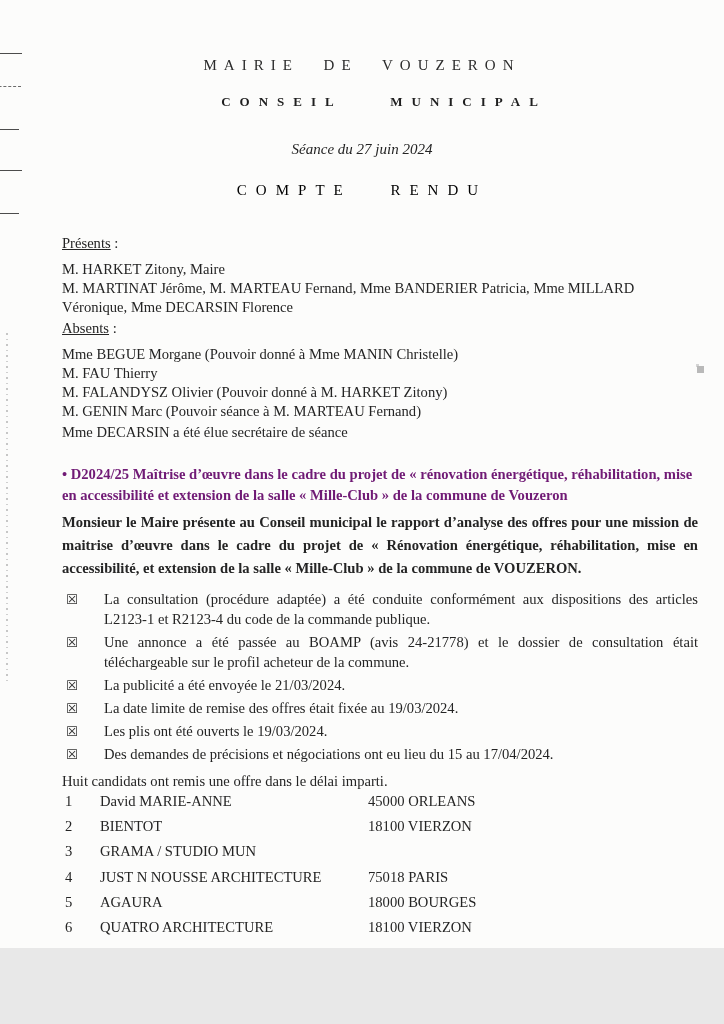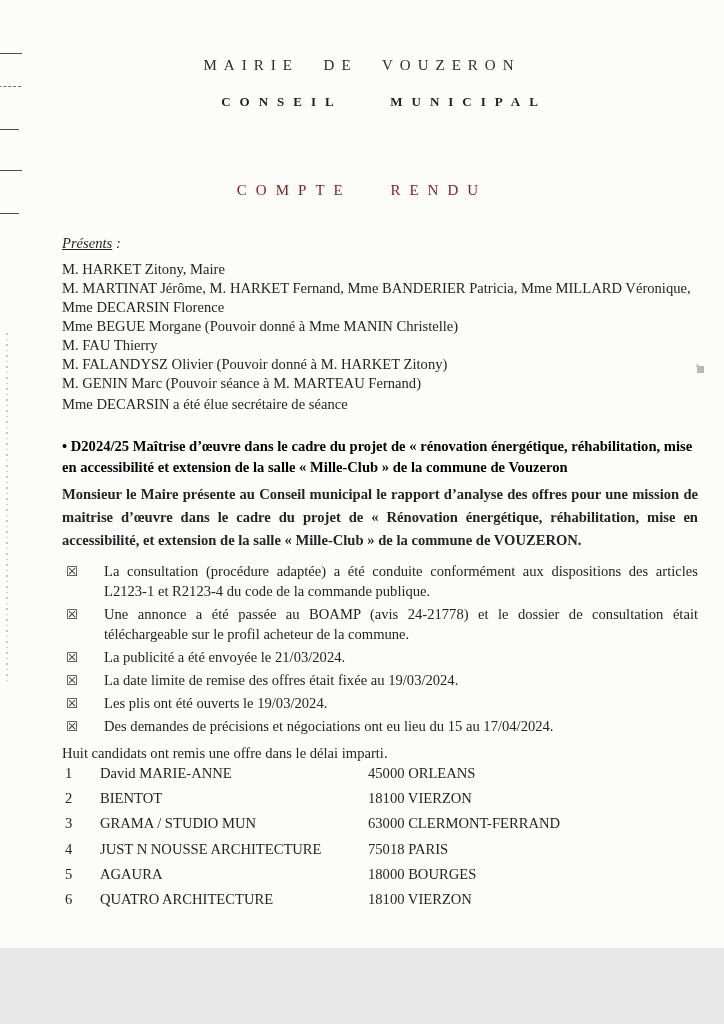--- a/index.html
+++ b/index.html
@@ -73,43 +73,43 @@
   .doc-session {
     top: 141px;
     font-size: 15px;
     font-style: italic;
   }
   .doc-type {
     top: 182px;
     font-size: 15px;
     letter-spacing: 9px;
     word-spacing: 26px;
-    color: #7f1d1d;
+    color: #000000;
   }
 
   
   .content {
     position: absolute;
     left: 62px;
     top: 234px;
     width: 636px;
     font-size: 14.6px;
     line-height: 19px;
   }
   .content p { margin: 0; }
-  .sec-label { margin-bottom: 7px !important; font-style: italic; }
+  .sec-label { margin-bottom: 7px !important; }
   .sec-label .u { text-decoration: underline; }
   .mt2  { margin-top: 2px !important; }
   .mt22 { margin-top: 22px !important; }
   .mt5  { margin-top: 5px !important; }
 
   .delib-heading {
     font-weight: bold;
     line-height: 21px;
-    color: #000000;
+    color: #701a75;
   }
   .delib-intro {
     line-height: 23px;
     text-align: justify;
     font-weight: bold;
   }
 
   .checklist { margin-top: 9px; }
   .check-item {
     display: flex;
@@ -160,31 +160,33 @@
 
   <div class="edge-artifact-left"></div>
   <div class="edge-speck"></div>
 
   <div class="hdr">
     <div class="rule r1"></div>
     <div class="doc-title">MAIRIE DE VOUZERON</div>
     <div class="rule r2"></div>
     <div class="doc-subtitle">CONSEIL MUNICIPAL</div>
     <div class="rule r3"></div>
+    <div class="doc-session">Séance du 27 juin 2024</div>
     <div class="rule r4"></div>
     <div class="doc-type">COMPTE RENDU</div>
     <div class="rule r5"></div>
   </div>
 
   <div class="content">
 
     <p class="sec-label"><span class="u">Présents</span><span> :</span></p>
     <p>M. HARKET Zitony, Maire</p>
-    <p>M. MARTINAT Jérôme, M. HARKET Fernand, Mme BANDERIER Patricia, Mme MILLARD Véronique, Mme DECARSIN Florence</p>
-
+    <p>M. MARTINAT Jérôme, M. MARTEAU Fernand, Mme BANDERIER Patricia, Mme MILLARD Véronique, Mme DECARSIN Florence</p>
+
+    <p class="sec-label mt2" style="margin-top:4px;"><span class="u">Absents</span><span> :</span></p>
     <p>Mme BEGUE Morgane (Pouvoir donné à Mme MANIN Christelle)</p>
     <p>M. FAU Thierry</p>
     <p>M. FALANDYSZ Olivier (Pouvoir donné à M. HARKET Zitony)</p>
     <p>M. GENIN Marc (Pouvoir séance à M. MARTEAU Fernand)</p>
 
     <p class="mt2" style="margin-top:4px;">Mme DECARSIN a été élue secrétaire de séance</p>
 
     <p class="delib-heading mt22">• D2024/25 Maîtrise d’œuvre dans le cadre du projet de « rénovation énergétique, réhabilitation, mise en accessibilité et extension de la salle « Mille-Club » de la commune de Vouzeron</p>
 
     <p class="delib-intro mt5">Monsieur le Maire présente au Conseil municipal le rapport d’analyse des offres pour une mission de maitrise d’œuvre dans le cadre du projet de « Rénovation énergétique, réhabilitation, mise en accessibilité, et extension de la salle « Mille-Club » de la commune de VOUZERON.</p>
@@ -225,21 +227,20 @@
         <span class="cand-city">45000 ORLEANS</span>
       </div>
       <div class="cand-row">
         <span class="cand-num">2</span>
         <span class="cand-name">BIENTOT</span>
         <span class="cand-city">18100 VIERZON</span>
       </div>
       <div class="cand-row">
         <span class="cand-num">3</span>
         <span class="cand-name">GRAMA / STUDIO MUN</span>
-        <span class="cand-city">63000 CLERMONT-FERRAND</span>
       </div>
       <div class="cand-row">
         <span class="cand-num">4</span>
         <span class="cand-name">JUST N NOUSSE ARCHITECTURE</span>
         <span class="cand-city">75018 PARIS</span>
       </div>
       <div class="cand-row">
         <span class="cand-num">5</span>
         <span class="cand-name">AGAURA</span>
         <span class="cand-city">18000 BOURGES</span>

